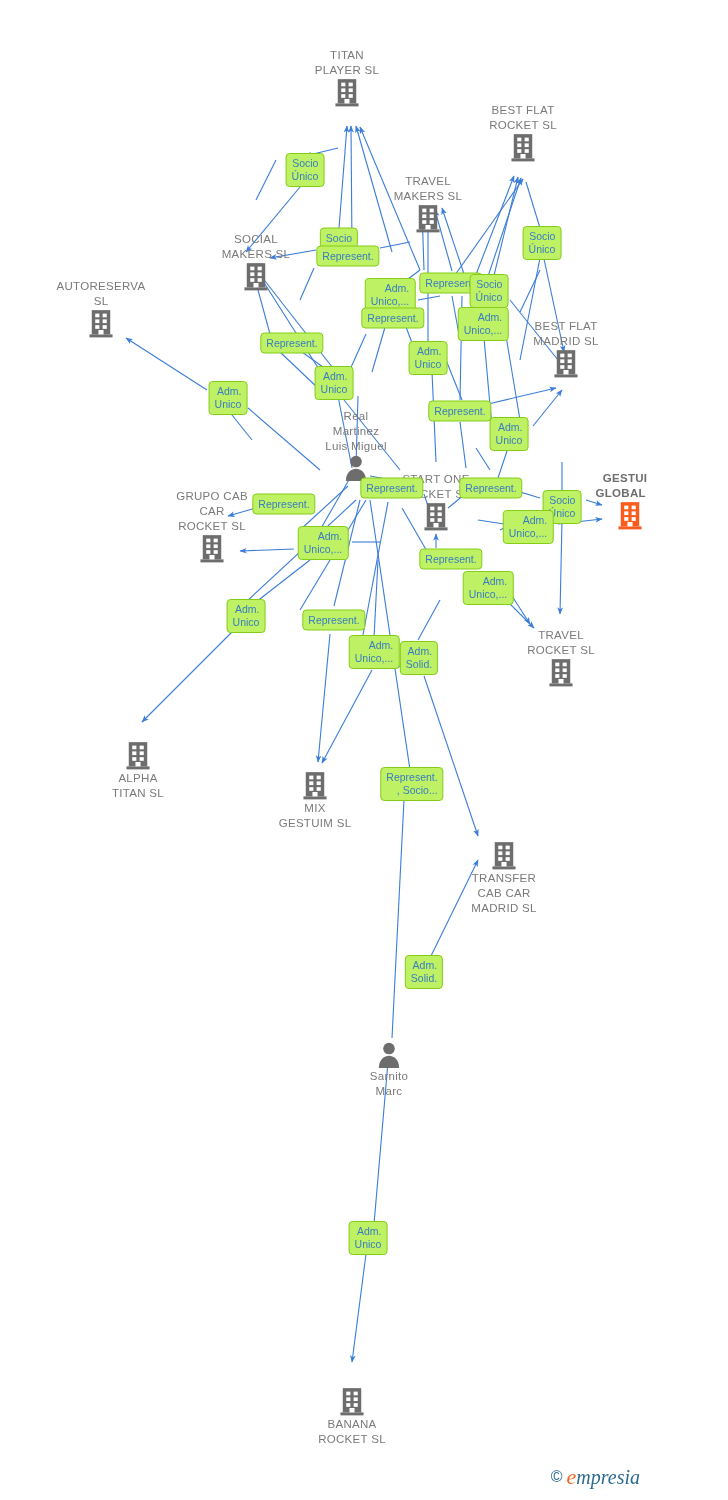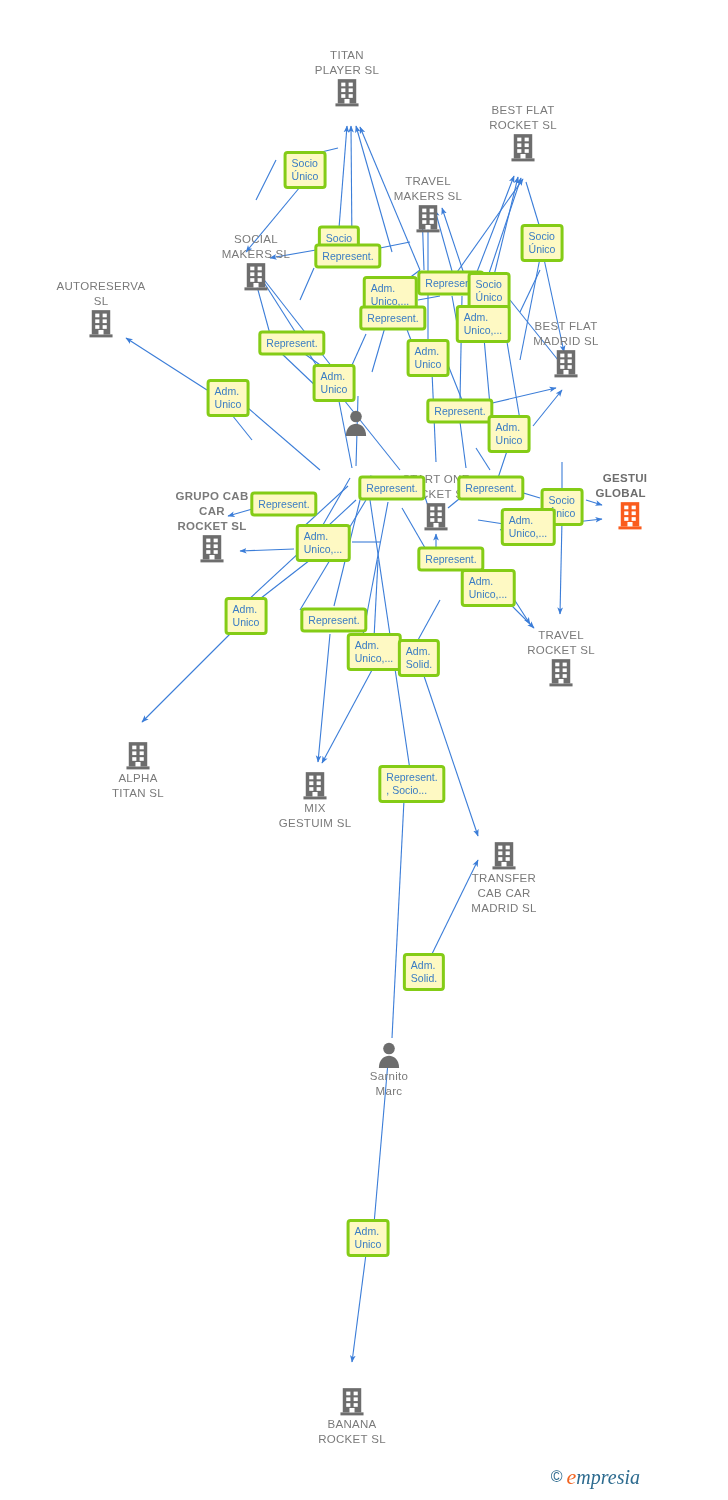--- a/index.html
+++ b/index.html
@@ -42,27 +42,27 @@
     font-weight: bold;
   }
   .node-icon {
     display: block;
     margin: 0 auto;
   }
   .node.below .node-icon { margin-top: 1px; }
   .rel {
     position: absolute;
     transform: translate(-50%, -50%);
-    background: #fef9c3;
-    border: 3px solid #84cc16;
+    background: #bef264;
+    border: 1px solid #84cc16;
     border-radius: 4px;
     color: #3a7cc4;
     font-size: 10.5px;
     line-height: 13px;
-    text-align: left;
+    text-align: right;
     padding: 3px 5px;
     white-space: pre-line;
     box-sizing: border-box;
   }
   .watermark {
     position: absolute;
     right: 8px;
     bottom: 10px;
     display: flex;
     align-items: center;
@@ -290,20 +290,23 @@
             <rect x="13.4" y="4" width="3.6" height="3.2" fill="#fff"></rect>
             <rect x="7" y="9" width="3.6" height="3.2" fill="#fff"></rect>
             <rect x="13.4" y="9" width="3.6" height="3.2" fill="#fff"></rect>
             <rect x="7" y="14" width="3.6" height="3.2" fill="#fff"></rect>
             <rect x="13.4" y="14" width="3.6" height="3.2" fill="#fff"></rect>
             <rect x="9.8" y="18.2" width="4.4" height="3.8" fill="#fff"></rect>
           </svg>
         </div>
       </div>
       <div class="node" style="left: 356px; top: 409px;">
+        <div class="node-label">Real
+Martinez
+Luis Miguel</div>
         <div>
           <svg class="node-icon" width="26" height="28" viewBox="0 0 24 26">
             <circle cx="12" cy="7" r="5.4" fill="#6d6d6d"></circle>
             <path d="M2.6 25 C2.6 16.6 8 13.6 12 13.6 C16 13.6 21.4 16.6 21.4 25 Z" fill="#6d6d6d"></path>
           </svg>
         </div>
       </div>
       <div class="node" style="left: 630px; top: 471px;">
         <div class="node-label focus">GESTUIM
 GLOBAL  SL</div>
@@ -331,21 +334,21 @@
             <rect x="7" y="4" width="3.6" height="3.2" fill="#fff"></rect>
             <rect x="13.4" y="4" width="3.6" height="3.2" fill="#fff"></rect>
             <rect x="7" y="9" width="3.6" height="3.2" fill="#fff"></rect>
             <rect x="13.4" y="9" width="3.6" height="3.2" fill="#fff"></rect>
             <rect x="7" y="14" width="3.6" height="3.2" fill="#fff"></rect>
             <rect x="13.4" y="14" width="3.6" height="3.2" fill="#fff"></rect>
             <rect x="9.8" y="18.2" width="4.4" height="3.8" fill="#fff"></rect>
           </svg>
         </div>
       </div>
-      <div class="node" style="left: 212px; top: 489px; font-weight: bold;">
+      <div class="node" style="left: 212px; top: 489px;">
         <div class="node-label">GRUPO CAB
 CAR
 ROCKET  SL</div>
         <div>
           <svg class="node-icon" width="28" height="30" viewBox="0 0 24 26">
             <rect x="4" y="1" width="16" height="21" fill="#6d6d6d"></rect>
             <rect x="2" y="22" width="20" height="2.6" fill="#6d6d6d"></rect>
             <rect x="7" y="4" width="3.6" height="3.2" fill="#fff"></rect>
             <rect x="13.4" y="4" width="3.6" height="3.2" fill="#fff"></rect>
             <rect x="7" y="9" width="3.6" height="3.2" fill="#fff"></rect>

